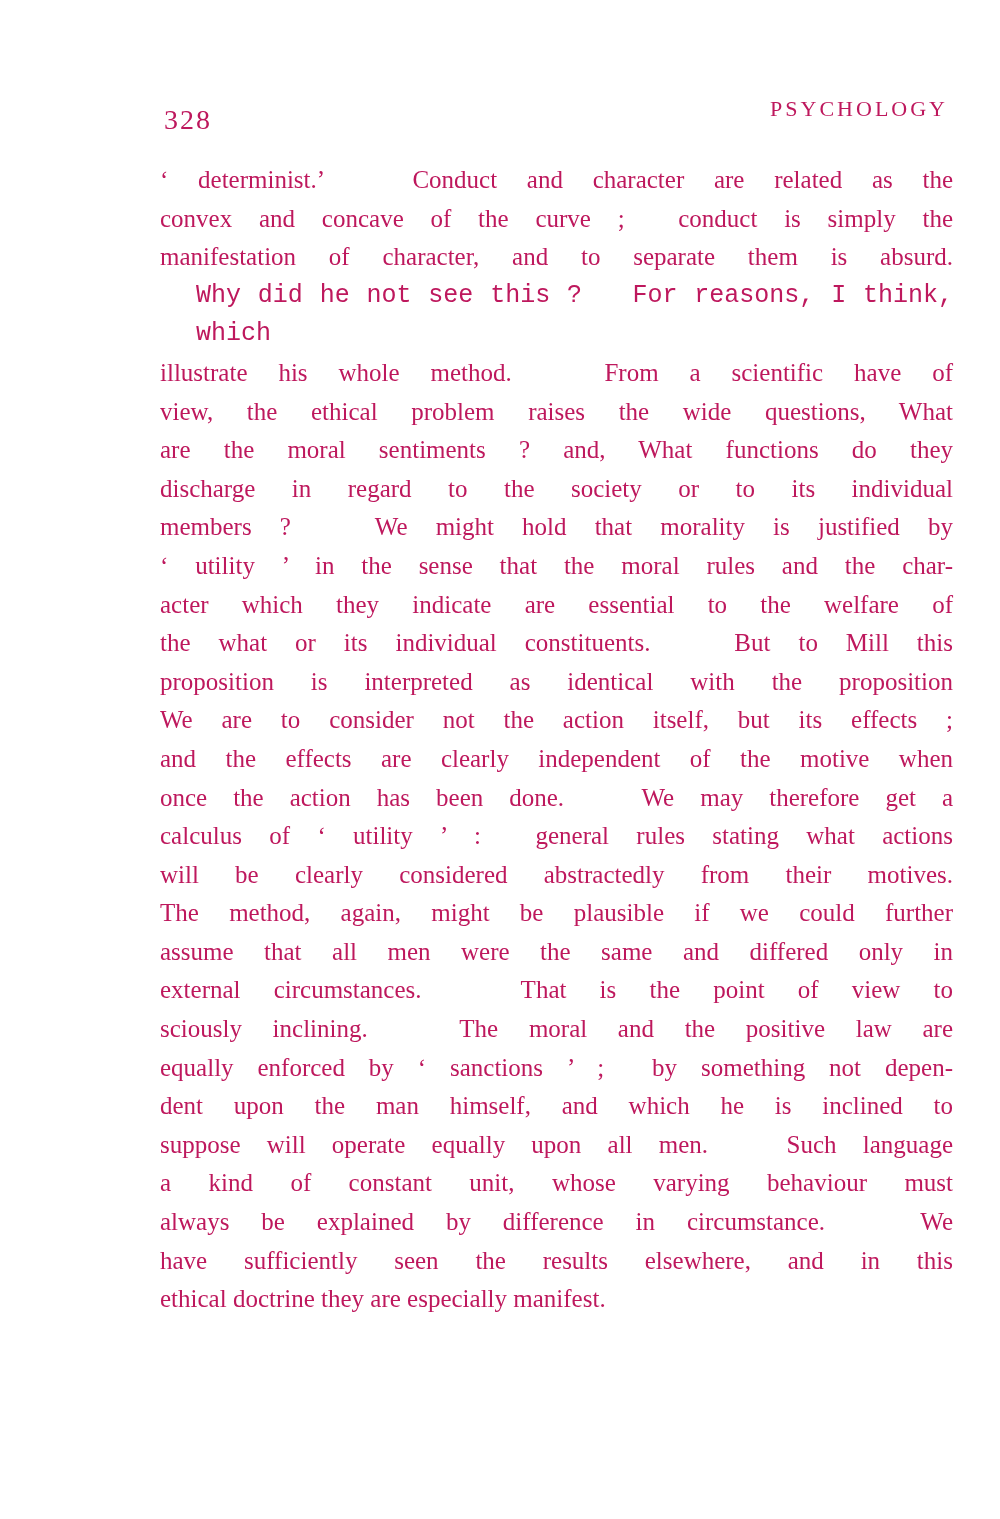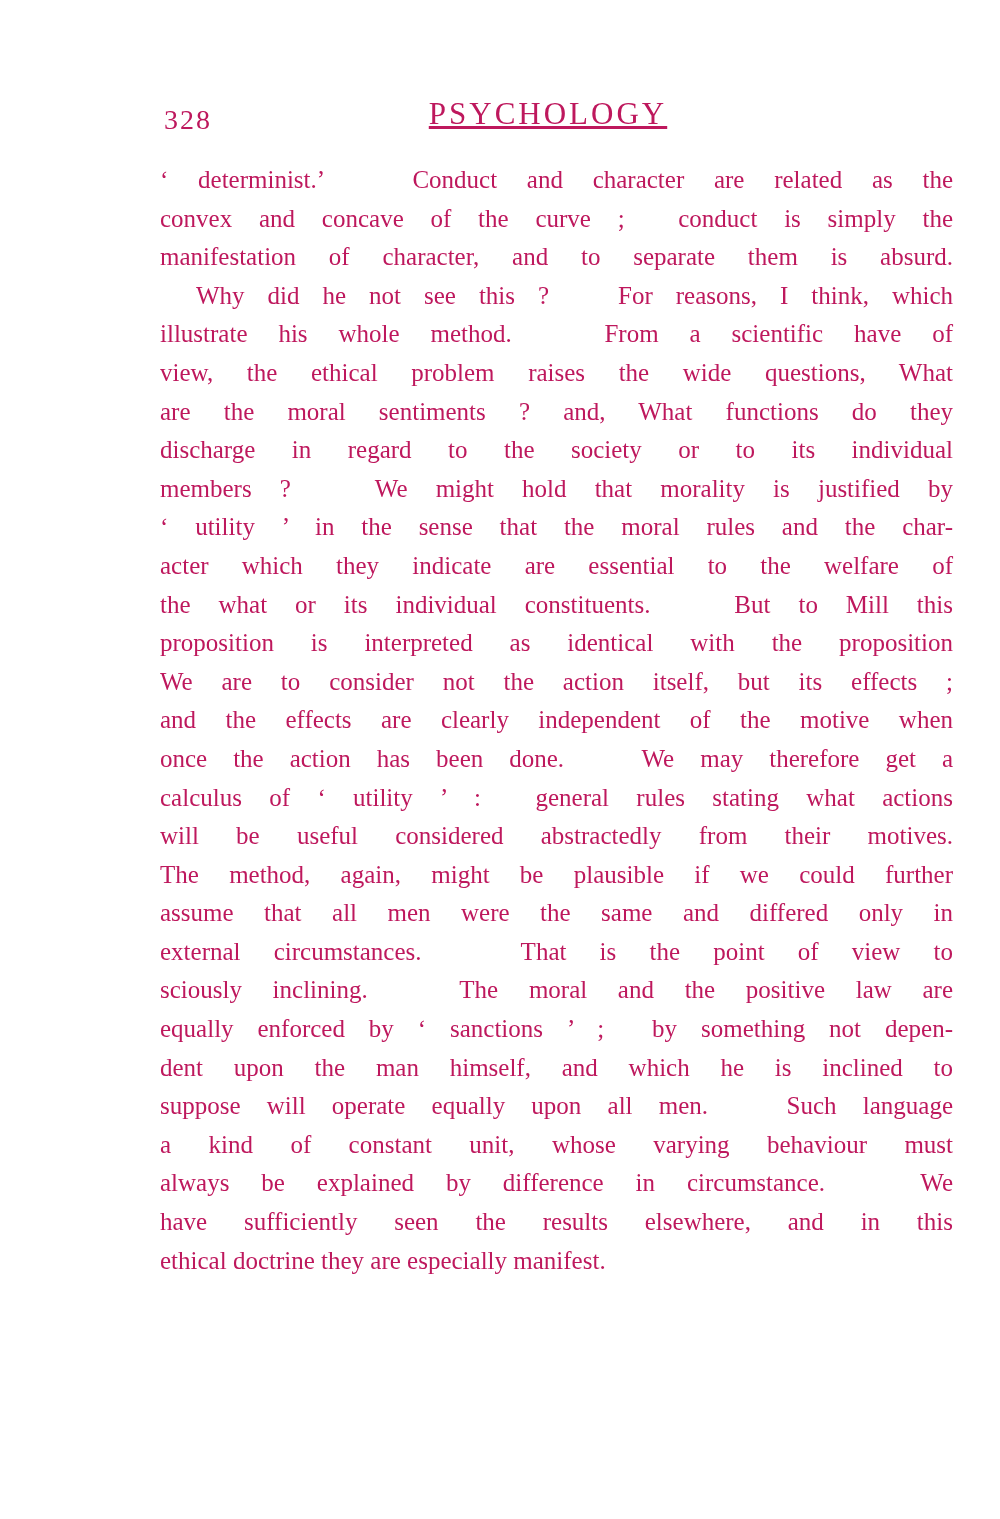--- a/index.html
+++ b/index.html
@@ -29,40 +29,40 @@
     left: 16px;
     top: 8px;
     font-size: 28px;
     letter-spacing: 2px;
   }
   .running-head {
     position: absolute;
     left: 0;
     top: 0;
     width: 100%;
-    text-align: center;
-    font-size: 31px;
+    text-align: right;
+    font-size: 22px;
     letter-spacing: 3px;
-    text-decoration: underline;
   }
   .text-block {
     position: absolute;
     left: 112px;
     top: 161px;
     width: 793px;
     font-size: 25px;
     line-height: 38.6px;
   }
   .line {
     text-align: justify;
     text-align-last: justify;
     white-space: pre-wrap;
   }
   .line.indent {
     padding-left: 36px;
+    font-family: Liberation Mono, monospace;
   }
   .line.short {
     text-align-last: left;
   }
 </style>
 </head>
 <body>
 
 <div class="page">
   <div class="header">
@@ -80,21 +80,21 @@
       <div class="line">discharge in regard to the society or to its individual</div>
       <div class="line">members ?   We might hold that morality is justified by</div>
       <div class="line">‘ utility ’ in the sense that the moral rules and the char-</div>
       <div class="line">acter which they indicate are essential to the welfare of</div>
       <div class="line">the what or its individual constituents.   But to Mill this</div>
       <div class="line">proposition is interpreted as identical with the proposition</div>
       <div class="line">We are to consider not the action itself, but its effects ;</div>
       <div class="line">and the effects are clearly independent of the motive when</div>
       <div class="line">once the action has been done.   We may therefore get a</div>
       <div class="line">calculus of ‘ utility ’ :  general rules stating what actions</div>
-      <div class="line">will be useful considered abstractedly from their motives.</div>
+      <div class="line">will be clearly considered abstractedly from their motives.</div>
       <div class="line">The method, again, might be plausible if we could further</div>
       <div class="line">assume that all men were the same and differed only in</div>
       <div class="line">external circumstances.   That is the point of view to</div>
       <div class="line">sciously inclining.   The moral and the positive law are</div>
       <div class="line">equally enforced by ‘ sanctions ’ ;  by something not depen-</div>
       <div class="line">dent upon the man himself, and which he is inclined to</div>
       <div class="line">suppose will operate equally upon all men.   Such language</div>
       <div class="line">a kind of constant unit, whose varying behaviour must</div>
       <div class="line">always be explained by difference in circumstance.   We</div>
       <div class="line">have sufficiently seen the results elsewhere, and in this</div>

